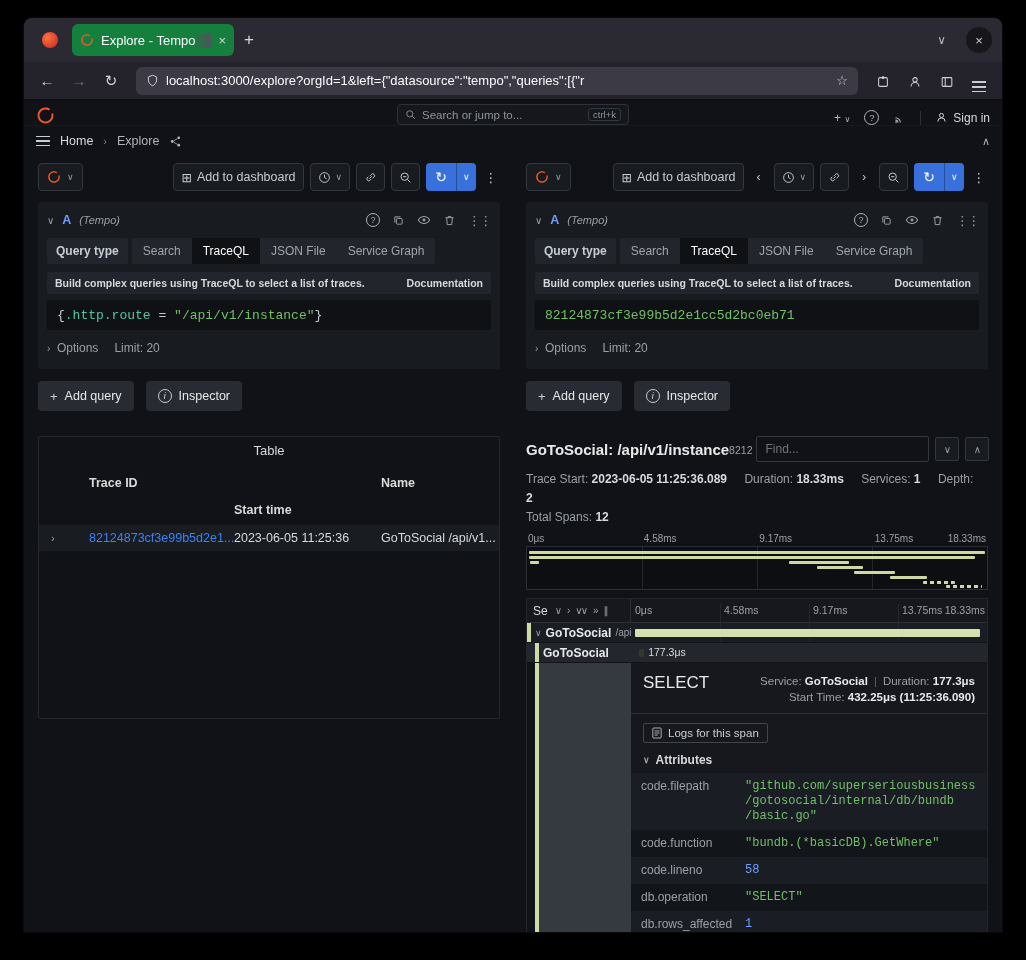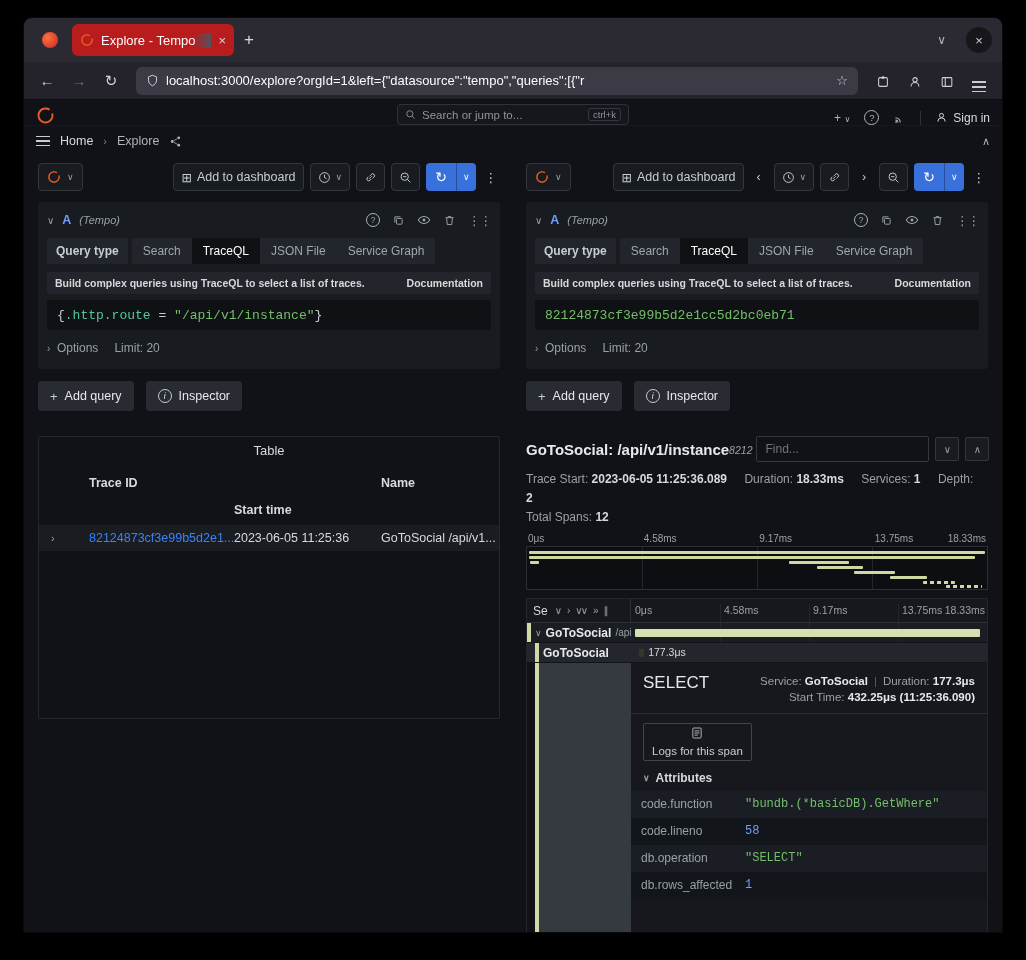--- a/index.html
+++ b/index.html
@@ -7,21 +7,21 @@
     font-family:"Liberation Sans",sans-serif; color:#d8d9da; }
   .stage { position:relative; width:1026px; height:960px; background:#000; }
   .mono { font-family:"Liberation Mono","DejaVu Sans Mono",monospace; }
 
   
   .browser { position:absolute; left:24px; top:18px; width:978px; height:914px;
     background:#111217; border-radius:8px 8px 0 0; overflow:hidden;
     box-shadow:0 0 0 1px #0a0a0c; }
   .tabstrip { height:44px; background:#2b2a33; display:flex; align-items:center; padding:0 10px; }
   .ff-dot { width:16px; height:16px; border-radius:50%; background:radial-gradient(circle at 35% 35%, #ff7139, #c0262d); margin:0 14px 0 8px; }
-  .tab { display:flex; align-items:center; gap:7px; background:#b91c1c; border-radius:6px;
+  .tab { display:flex; align-items:center; gap:7px; background:#15803d; border-radius:6px;
     height:32px; padding:0 8px; width:162px; color:#fbfbfe; font-size:13px; }
   .tab .t-title { flex:1; overflow:hidden; white-space:nowrap; position:relative; }
   .tab .t-title:after { content:""; position:absolute; right:0; top:0; bottom:0; width:18px;
     background:linear-gradient(90deg, rgba(82,82,94,0), #52525e); }
   .tab .t-close { color:#d7d7db; font-size:13px; cursor:default; }
   .newtab { color:#d7d7db; font-size:17px; margin-left:10px; }
   .tabstrip-sp { flex:1; }
   .ts-chevron { color:#b6b6bf; font-size:12px; margin-right:20px; }
   .win-close { width:26px; height:26px; border-radius:50%; background:#17161b; color:#cfcfd6;
     display:flex; align-items:center; justify-content:center; font-size:13px; }
@@ -110,21 +110,21 @@
   .trow { display:flex; align-items:center; height:26px; background:#191c21; font-size:12.5px;
     margin-top:8px; padding-left:12px; }
   .trow .rchev { color:#9aa0a6; width:38px; font-size:11px; }
   .trow .c-trace { width:145px; color:#3b82f6; overflow:hidden; white-space:nowrap; }
   .trow .c-start { width:147px; } .trow .c-name { flex:1; overflow:hidden; white-space:nowrap; }
 
   
   .tracep { margin-top:25px; }
   .thdr { display:flex; align-items:center; gap:0; }
   .thdr .t-title { font-size:15px; font-weight:bold; color:#e6e8ea; white-space:nowrap; }
-  .thdr .t-id { font-size:10.5px; color:#9aa0a6; position:relative; top:1px;font-style:italic; }
+  .thdr .t-id { font-size:10.5px; color:#9aa0a6; position:relative; top:1px; }
   .findwrap { flex:1; display:flex; align-items:center; gap:6px; margin-left:4px; }
   .find { flex:1; height:26px; background:#111217; border:1px solid #34373e; border-radius:2px;
     color:#d8d9da; font-size:12px; padding:0 8px; outline:none; }
   .find::placeholder { color:#70757c; }
   .fbtn { width:24px; height:24px; border:1px solid #34373e; border-radius:2px; background:#181b1f;
     color:#9aa0a6; display:flex; align-items:center; justify-content:center; font-size:10px; }
   .tmeta { margin-top:8px; font-size:12px; color:#9aa0a6; line-height:19px; }
   .tmeta b { color:#d8d9da; }
   .tmeta .pair { margin-right:14px; }
   .mm-ticks { position:relative; height:15px; font-size:10px; color:#9aa0a6; margin-top:4px; }
@@ -161,21 +161,21 @@
   .d-leftcol .kline { width:4px; background:#cfdba6; }
   .d-leftcol .gblock { flex:1; background:#343a40; }
   .d-body { flex:1; background:#16181d; min-width:0; position:relative; padding:0 0 10px 0; }
   .d-hdr { display:flex; justify-content:space-between; align-items:flex-start;
     padding:10px 12px 8px 12px; border-bottom:1px solid #2c2f35; }
   .d-op { font-size:17px; color:#e6e8ea; }
   .d-hmeta { text-align:right; font-size:11.5px; color:#9aa0a6; line-height:16px; }
   .d-hmeta b { color:#e6e8ea; }
   .d-hmeta .sep { color:#5c6066; margin:0 6px; }
   .logschip { display:inline-flex; align-items:center; gap:6px; margin:9px 12px 2px 12px;
-    border:1px solid #40444b; border-radius:2px; padding:3px 8px; font-size:11.5px; color:#c7cdd4;flex-direction:column; }
+    border:1px solid #40444b; border-radius:2px; padding:3px 8px; font-size:11.5px; color:#c7cdd4; }
   .attrhdr { display:flex; align-items:center; gap:6px; padding:8px 12px 6px 12px; font-size:12px;
     font-weight:bold; color:#d8d9da; }
   .attrhdr .caret { font-size:9px; color:#9aa0a6; }
   .attr-table { font-size:12px; }
   .arow { display:flex; padding:6px 10px; }
   .arow:nth-child(odd) { background:#1a1e24; }
   .arow:nth-child(even) { background:#12151a; }
   .akey { width:104px; flex:0 0 104px; color:#9aa0a6; }
   .aval { flex:1; white-space:pre-wrap; word-break:break-all; line-height:15px; }
   .aval.str { color:#73bf69; } .aval.num { color:#6e9fff; }
@@ -622,20 +622,26 @@
                         <path d="M3 4.5h6M3 7h6M3 9.5h4" stroke="#c7cdd4"></path>
                       </svg>
                     <span>Logs for this span</span>
                   </span>
                   <div class="attrhdr">
                     <span class="caret">∨</span>
                     <span>Attributes</span>
                   </div>
                   <div class="attr-table">
                     <div class="arow">
+                      <span class="akey">code.filepath</span>
+                      <span class="aval str mono">"github.com/superseriousbusiness
+/gotosocial/internal/db/bundb
+/basic.go"</span>
+                    </div>
+                    <div class="arow">
                       <span class="akey">code.function</span>
                       <span class="aval str mono">"bundb.(*basicDB).GetWhere"</span>
                     </div>
                     <div class="arow">
                       <span class="akey">code.lineno</span>
                       <span class="aval num mono">58</span>
                     </div>
                     <div class="arow">
                       <span class="akey">db.operation</span>
                       <span class="aval str mono">"SELECT"</span>

